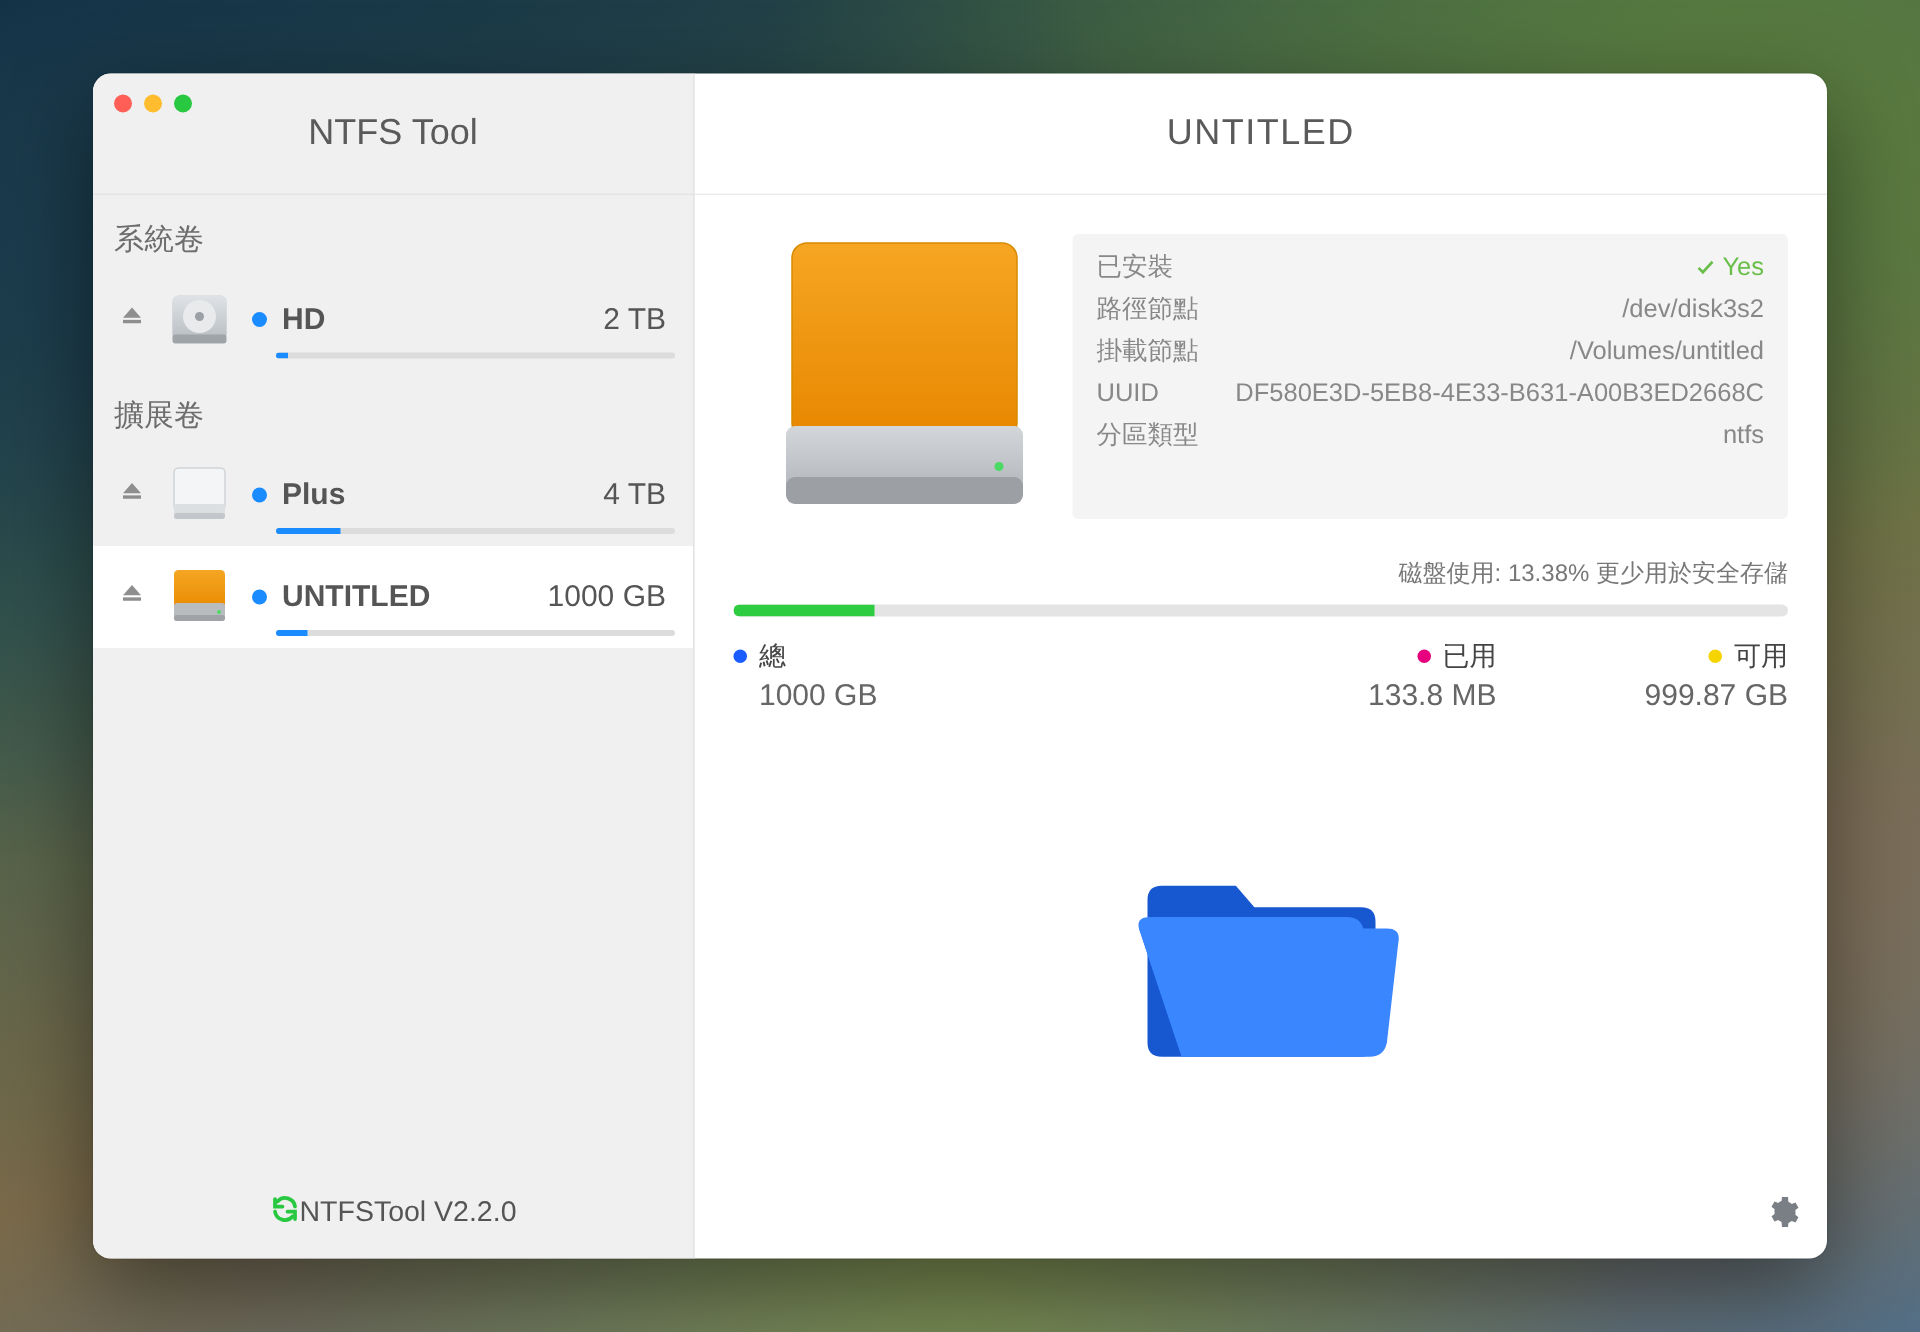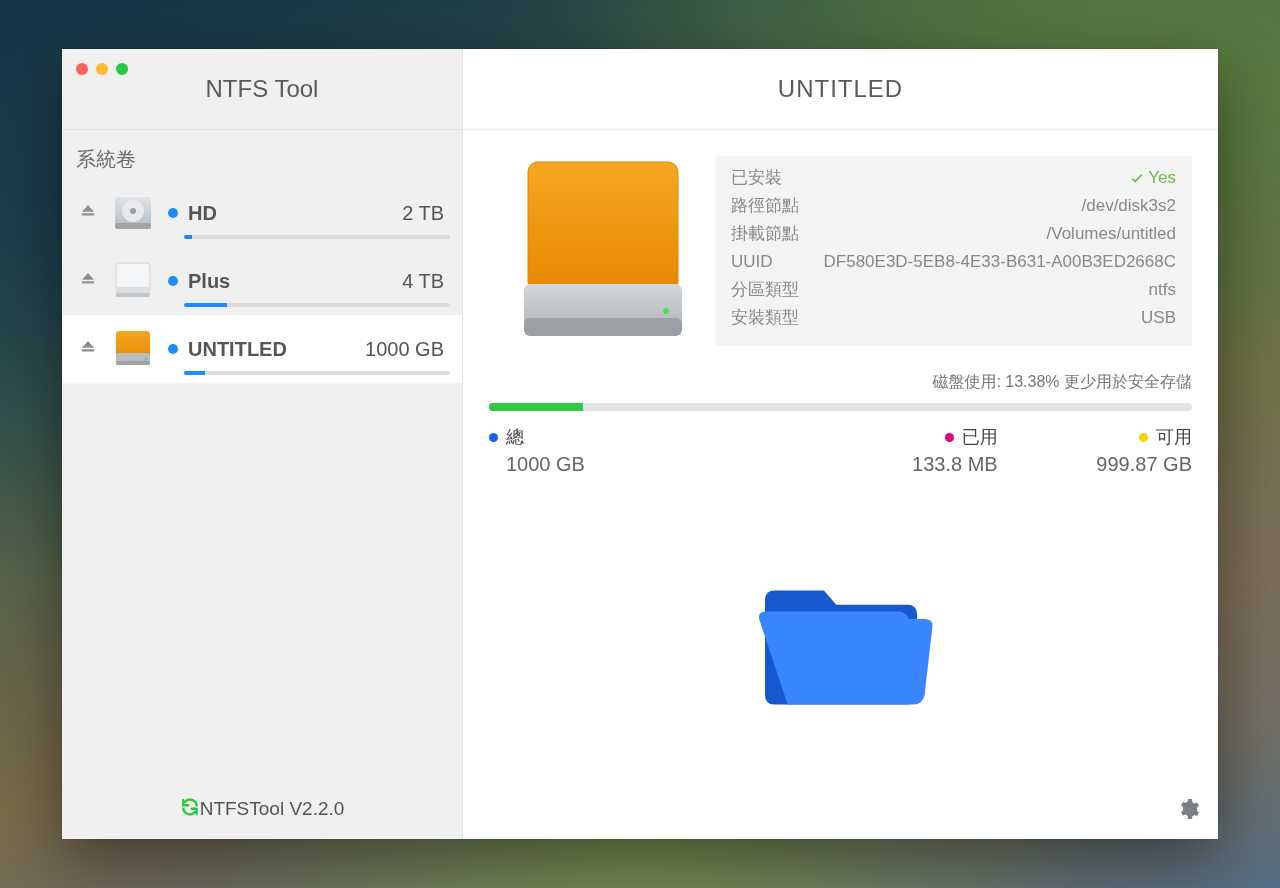--- a/index.html
+++ b/index.html
@@ -23,21 +23,21 @@
       radial-gradient(ellipse at 80% 70%, #8a7050 0%, transparent 40%),
       linear-gradient(160deg, #0e2a3e 0%, #3e5e4a 30%, #7a6a4a 60%, #4a6e8e 100%);
   }
   .window {
     position: absolute;
     left: 62px;
     top: 49px;
     width: 1156px;
     height: 790px;
     background: #fff;
-    border-radius: 0;
+    border-radius: 12px;
     box-shadow: 0 20px 60px rgba(0,0,0,.45), 0 0 0 1px rgba(0,0,0,.05);
     display: flex;
     overflow: hidden;
   }
   
   .sidebar {
     width: 400px;
     background: #f1f0f1;
     border-right: 1px solid #e3e3e3;
     display: flex;
@@ -205,20 +205,21 @@
           <span class="blue-dot"></span>
           <span>HD</span>
         </div>
       </div>
       <div class="vol-size">2 TB</div>
       <div class="usage-bar">
           <div class="fill" style="width:3%"></div>
         </div>
     </div>
 
+    <div class="section-label">擴展卷</div>
 
     <div class="vol-row">
       <div class="eject">
         <svg viewBox="0 0 24 24" fill="#8e8e8e">
             <path d="M12 4l8 9H4z"></path>
             <rect x="4" y="15" width="16" height="3"></rect>
           </svg>
       </div>
       <div class="drive-ico">
         <svg width="48" height="48" viewBox="0 0 48 48">
@@ -327,24 +328,20 @@
           <span class="val">/Volumes/untitled</span>
         </div>
         <div class="info-row">
           <span>UUID</span>
           <span class="val">DF580E3D-5EB8-4E33-B631-A00B3ED2668C</span>
         </div>
         <div class="info-row">
           <span>分區類型</span>
           <span class="val">ntfs</span>
         </div>
-        <div class="info-row">
-          <span>安裝類型</span>
-          <span class="val">USB</span>
-        </div>
       </div>
     </div>
 
     <div class="usage-section">
       <div class="usage-label">磁盤使用: 13.38%  更少用於安全存儲</div>
       <div class="big-bar">
         <div class="fill" style="width:13.38%"></div>
       </div>
       <div class="legend">
         <div class="item">

